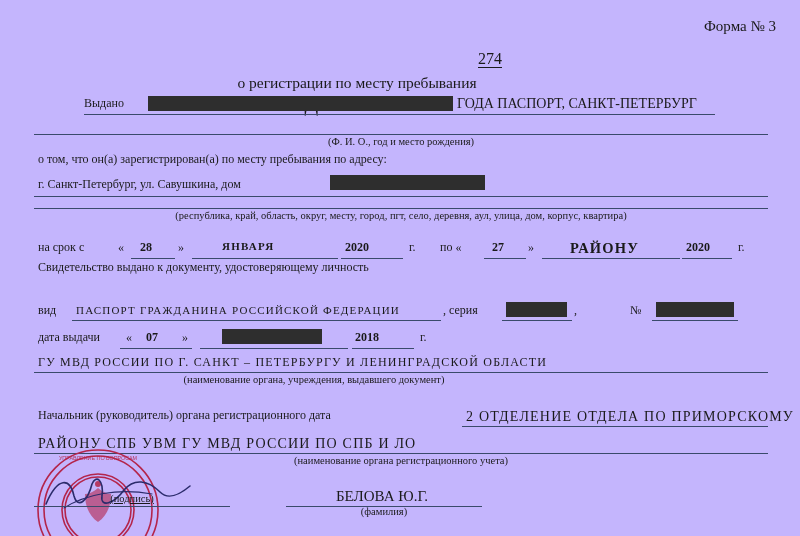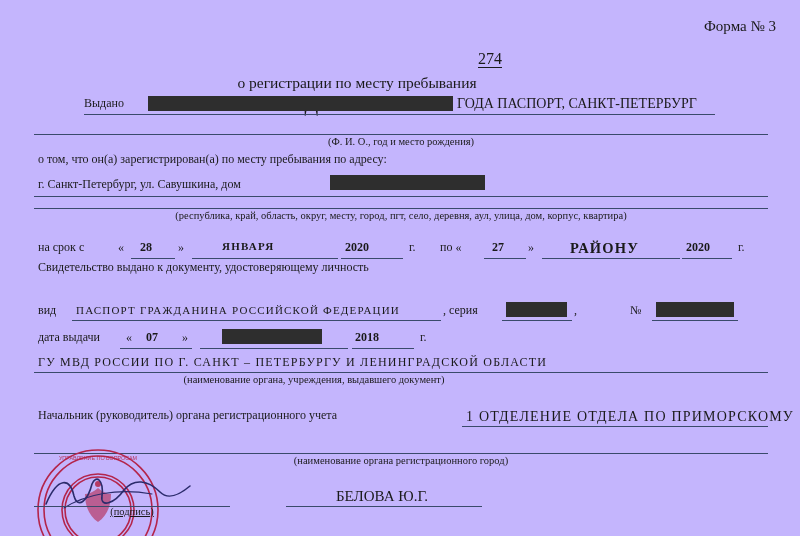--- a/index.html
+++ b/index.html
@@ -170,26 +170,27 @@
   <div class="abs row bold" style="left:355px; top:330px;">2018</div>
   <div class="abs rule" style="left:352px; top:348px; width:62px;"></div>
   <div class="abs row" style="left:420px; top:330px;">г.</div>
 
   <div class="abs row sp" style="left:38px; top:355px; font-size:12px;">ГУ  МВД  РОССИИ  ПО  Г. САНКТ – ПЕТЕРБУРГУ  И  ЛЕНИНГРАДСКОЙ ОБЛАСТИ</div>
   <div class="abs rule" style="left:34px; top:372px; width:734px;"></div>
   <div class="abs" style="left:34px; top:374px; width:560px;">
     <div class="caption">(наименование органа, учреждения, выдавшего документ)</div>
   </div>
 
-  <div class="abs row" style="left:38px; top:408px;">Начальник (руководитель) органа регистрационного учета</div>
-  <div class="abs row sp" style="left:466px; top:409px; font-size:14px;">1 ОТДЕЛЕНИЕ ОТДЕЛА  ПО ПРИМОРСКОМУ</div>
+  <div class="abs row" style="left:38px; top:408px;">Начальник (руководитель) органа регистрационного дата</div>
+  <div class="abs row sp" style="left:466px; top:409px; font-size:14px;">2 ОТДЕЛЕНИЕ ОТДЕЛА  ПО ПРИМОРСКОМУ</div>
   <div class="abs rule" style="left:462px; top:426px; width:306px;"></div>
+  <div class="abs row sp" style="left:38px; top:436px; font-size:14px;">РАЙОНУ СПБ УВМ  ГУ  МВД РОССИИ  ПО СПБ  И  ЛО</div>
   <div class="abs rule" style="left:34px; top:453px; width:734px;"></div>
   <div class="abs" style="left:34px; top:455px; width:734px;">
-    <div class="caption">(наименование органа регистрационного город)</div>
+    <div class="caption">(наименование органа регистрационного учета)</div>
   </div>
 
   <div class="abs stamp">
     <svg width="124" height="124" viewBox="0 0 124 124" aria-hidden="true">
       <g fill="none" stroke="#b4254b" stroke-width="1.6">
         <circle cx="62" cy="62" r="60"></circle>
         <circle cx="62" cy="62" r="54"></circle>
         <circle cx="62" cy="62" r="36"></circle>
         <circle cx="62" cy="62" r="33"></circle>
       </g>
@@ -205,20 +206,23 @@
   </div>
 
   <div class="abs sign">
     <svg width="160" height="44" viewBox="0 0 160 44" aria-hidden="true">
       <path d="M6 34 C18 6, 30 8, 34 26 C38 40, 48 30, 52 14 C56 4, 64 10, 62 26 C60 38, 74 34, 84 20 C94 8, 108 10, 120 22 C128 30, 138 26, 150 16" fill="none" stroke="#2b2b6b" stroke-width="1.6" stroke-linecap="round"></path>
       <path d="M24 38 C46 24, 78 18, 112 24" fill="none" stroke="#2b2b6b" stroke-width="1.1" stroke-linecap="round"></path>
     </svg>
   </div>
 
   <div class="abs rule" style="left:34px; top:506px; width:196px;"></div>
-  <div class="abs" style="left:34px; top:506px; width:196px;text-decoration:underline;">
+  <div class="abs" style="left:34px; top:493px; width:196px;text-decoration:underline;">
     <div class="caption">(подпись)</div>
   </div>
 
   <div class="abs row" style="left:336px; top:488px; font-size:15px;">БЕЛОВА Ю.Г.</div>
   <div class="abs rule" style="left:286px; top:506px; width:196px;"></div>
+  <div class="abs" style="left:286px; top:506px; width:196px;">
+    <div class="caption">(фамилия)</div>
+  </div>
 
 </div>
 
 </body></html>

